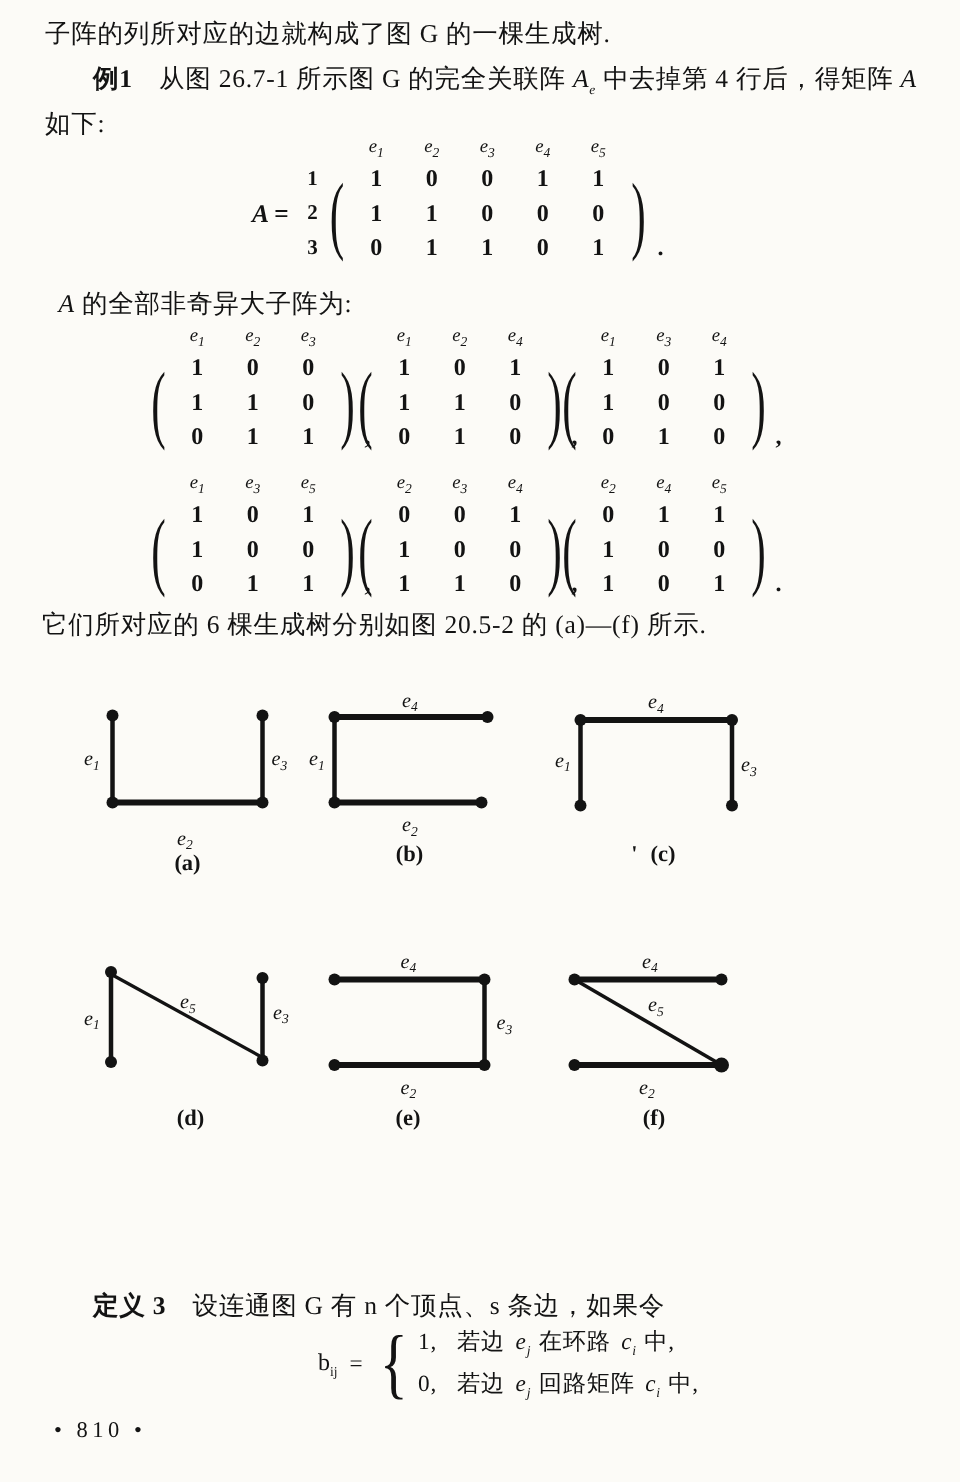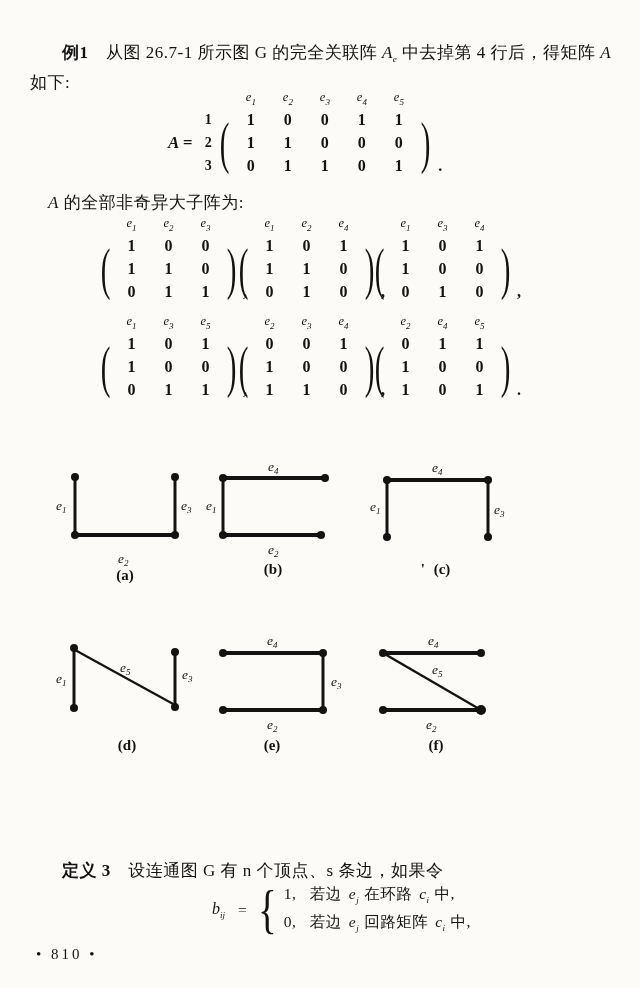--- a/index.html
+++ b/index.html
@@ -36,36 +36,37 @@
   .cap { font-weight:bold; font-size:15px; font-family:"Liberation Serif","DejaVu Serif",serif; fill:#131313; }
 
   .fig-caption { position:absolute; top:778px; left:0; width:640px; text-align:center;
                  font-size:15px; letter-spacing:1px; }
   .fig-caption .num { margin-left:22px; }
 
   .section-heading { position:absolute; left:28px; top:818px; font-size:21px; font-weight:bold; letter-spacing:1px; }
 
   
   .formula { position:absolute; left:212px; top:884px; display:flex; align-items:center; font-size:15.5px; }
-  .f-lhs { font-style:italic; font-size:16px; margin-right:13px; }
+  .f-lhs { font-size:16px; margin-right:8px; }
   .f-eq { margin-right:8px; }
   .f-brace { font-size:52px; font-weight:300; line-height:1; transform:scaleX(.75); margin-right:4px; }
   .f-cases { display:flex; flex-direction:column; gap:4px; }
   .f-case { display:flex; align-items:baseline; height:24px; white-space:nowrap; letter-spacing:.5px; }
   .f-val { width:26px; display:inline-block; }
   .f-case .it { margin:0 5px; }
   .f-case .t { margin-right:2px; }
 
   .footer { position:absolute; left:36px; top:946px; font-size:15px; letter-spacing:3px; }
 </style>
 </head>
 <body>
 
 <div class="page">
 
+  <p class="line" style="top:12px;left:30px">子阵的列所对应的边就构成了图 G 的一棵生成树.</p>
 
   <p class="line" style="top:42px;left:62px">
     <span class="b">例1</span>
     <span class="gap"></span>
     <span>从图 26.7-1 所示图 G 的完全关联阵</span>
     <span class="it">A<sub>e</sub></span>
     <span>中去掉第 4 行后，得矩阵</span>
     <span class="it">A</span>
   </p>
 
@@ -94,21 +95,21 @@
       <span class="m-v" style="grid-area: 3 / 8;">0</span>
       <span class="m-v" style="grid-area: 4 / 4;">0</span>
       <span class="m-v" style="grid-area: 4 / 5;">1</span>
       <span class="m-v" style="grid-area: 4 / 6;">1</span>
       <span class="m-v" style="grid-area: 4 / 7;">0</span>
       <span class="m-v" style="grid-area: 4 / 8;">1</span>
       <span class="m-paren" style="grid-area: 2 / 9 / span 3;">)</span>
       <span class="m-punct" style="grid-area: 4 / 10;">.</span>
     </div>
 
-  <p class="line" style="top:192px;left:48px">
+  <p class="line" style="top:192px;left:39px">
     <span class="it">A</span>
     <span>的全部非奇异大子阵为:</span>
   </p>
 
   <div class="matrix m3" style="left:98px;top:214px">
       <span class="m-h" style="grid-area: 1 / 4;">e<sub>1</sub></span>
       <span class="m-h" style="grid-area: 1 / 5;">e<sub>2</sub></span>
       <span class="m-h" style="grid-area: 1 / 6;">e<sub>3</sub></span>
       <span class="m-paren" style="grid-area: 2 / 3 / span 3;">(</span>
       <span class="m-v" style="grid-area: 2 / 4;">1</span>
@@ -202,20 +203,21 @@
       <span class="m-v" style="grid-area: 3 / 4;">1</span>
       <span class="m-v" style="grid-area: 3 / 5;">0</span>
       <span class="m-v" style="grid-area: 3 / 6;">0</span>
       <span class="m-v" style="grid-area: 4 / 4;">1</span>
       <span class="m-v" style="grid-area: 4 / 5;">0</span>
       <span class="m-v" style="grid-area: 4 / 6;">1</span>
       <span class="m-paren" style="grid-area: 2 / 7 / span 3;">)</span>
       <span class="m-punct" style="grid-area: 4 / 8;">.</span>
     </div>
 
+  <p class="line" style="top:406px;left:28px">它们所对应的 6 棵生成树分别如图 20.5-2 的 (a)—(f) 所示.</p>
 
   <svg class="fig" style="left:48px;top:462px" width="160" height="125">
     <line x1="27" y1="15" x2="27" y2="73" stroke-width="3"></line>
     <line x1="27" y1="73" x2="127" y2="73" stroke-width="4"></line>
     <line x1="127" y1="15" x2="127" y2="73" stroke-width="3"></line>
     <circle cx="27" cy="15" r="4"></circle>
     <circle cx="27" cy="73" r="4"></circle>
     <circle cx="127" cy="15" r="4"></circle>
     <circle cx="127" cy="73" r="4"></circle>
     <text class="elab" x="8" y="48">e<tspan dy="3" font-size="9">1</tspan></text>

